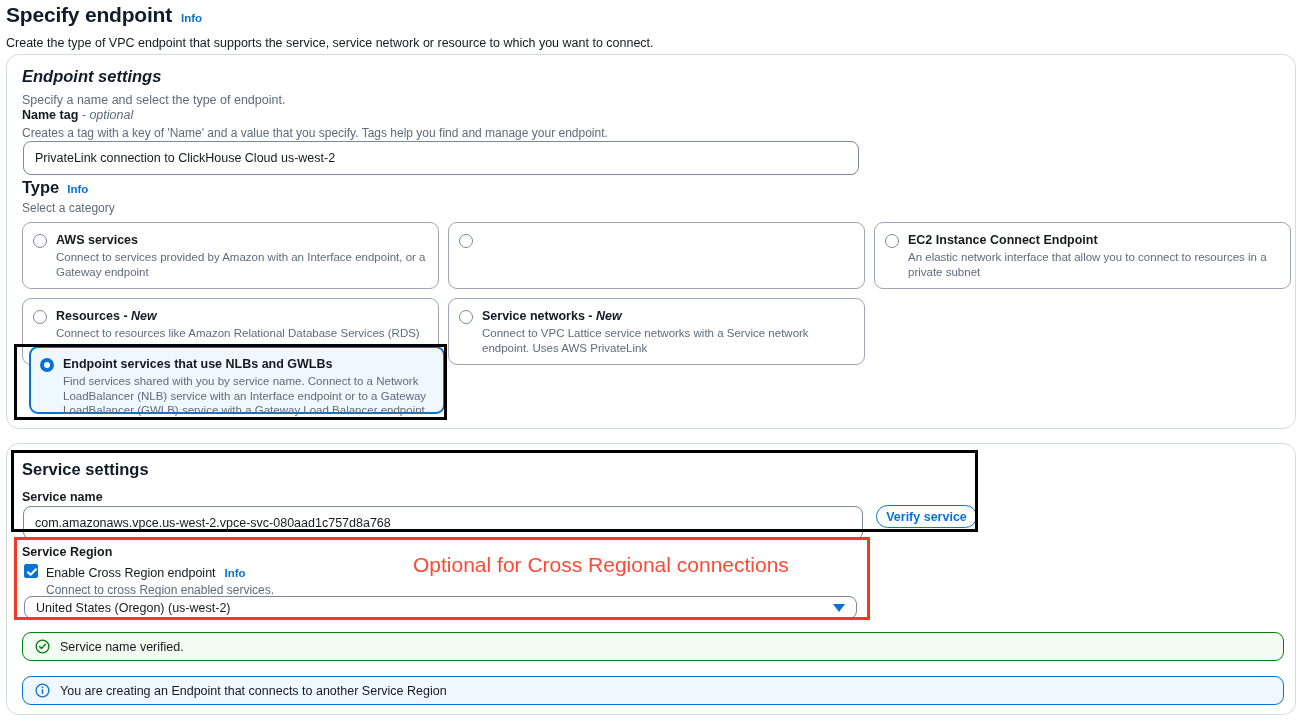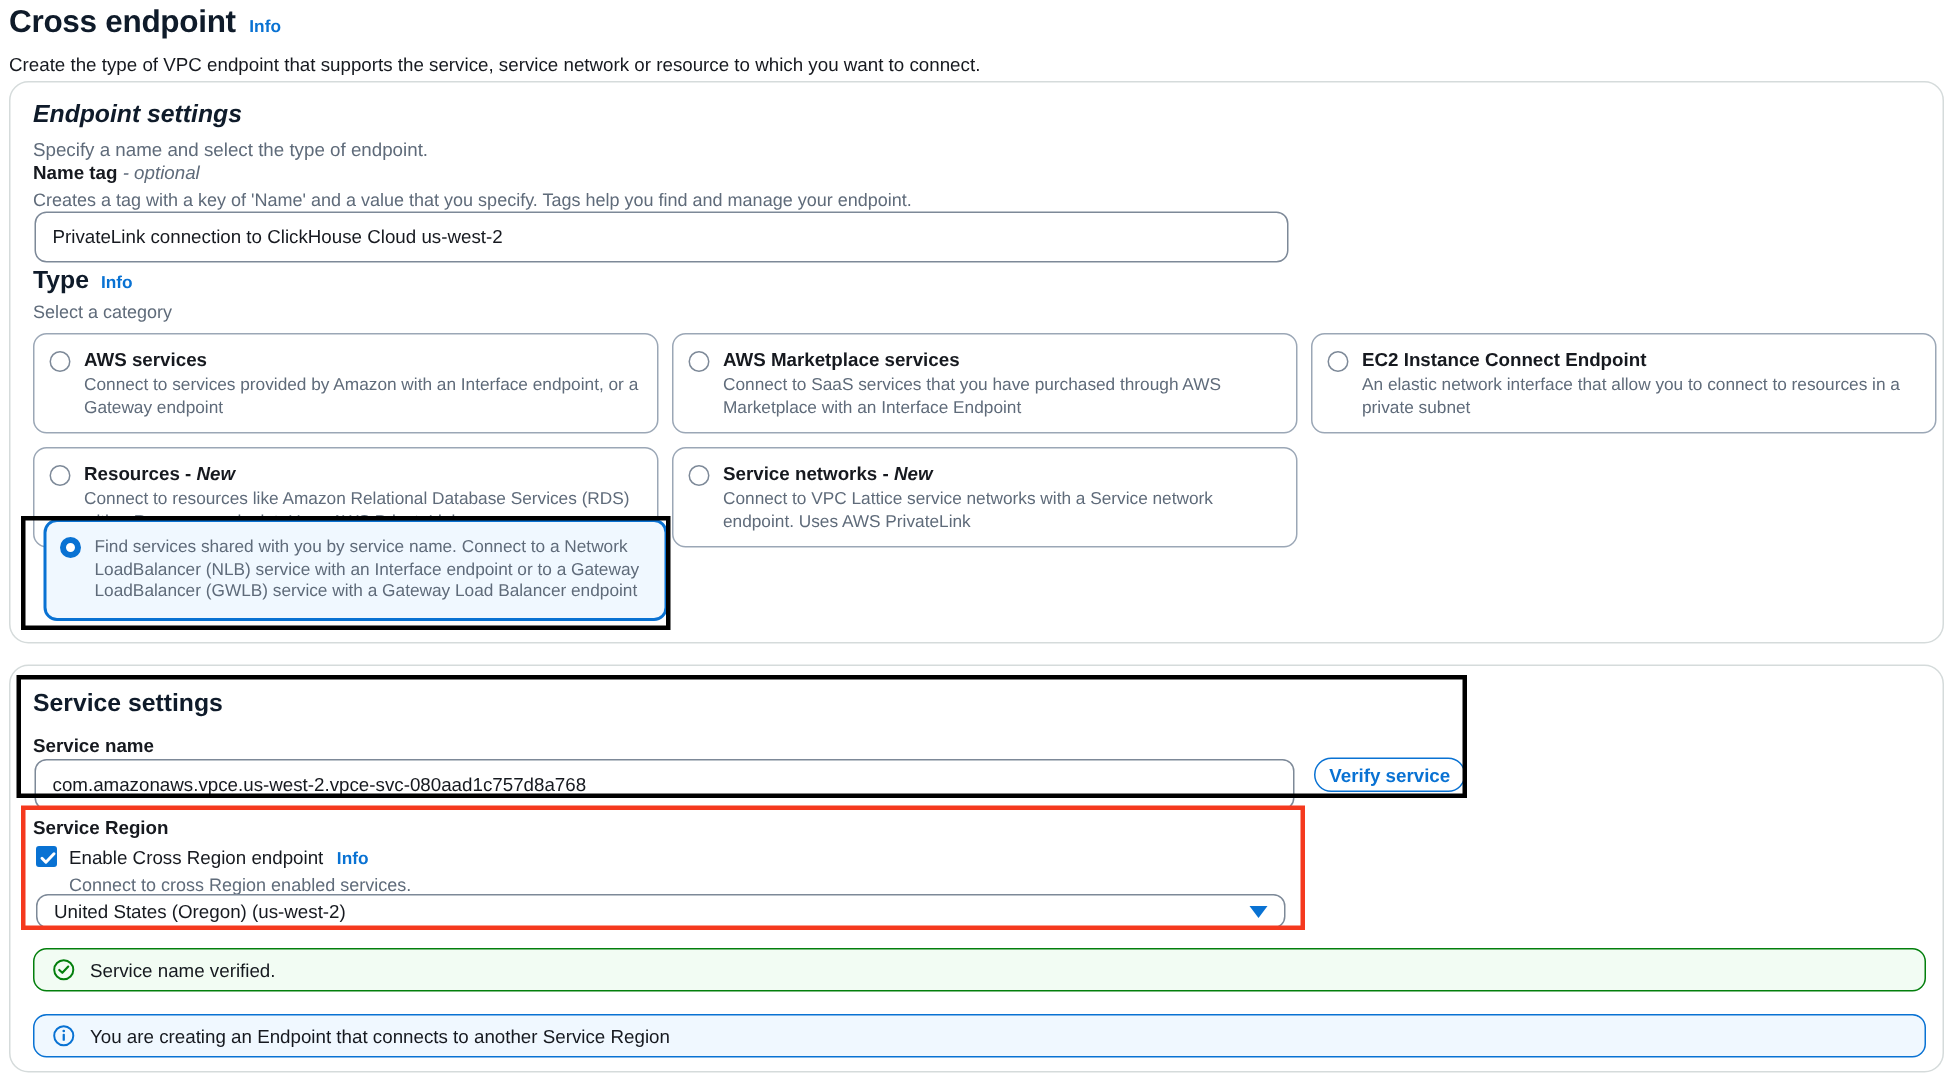--- a/index.html
+++ b/index.html
@@ -164,21 +164,21 @@
   .alert-success { border: 1.5px solid #037f0c; background: #f2fcf3; color: #16191f; }
   .alert-info    { border: 1.5px solid #0972d3; background: #f0f8ff; color: #16191f; }
 </style>
 </head>
 <body>
 
 <div class="page">
 
   <div class="page-header">
     <div class="page-title-row">
-      <h1 class="page-title">Cross endpoint</h1>
+      <h1 class="page-title">Specify endpoint</h1>
       <a class="info-link">Info</a>
     </div>
     <div class="page-sub">Create the type of VPC endpoint that supports the service, service network or resource to which you want to connect.</div>
   </div>
 
   <div class="panel" id="panel-endpoint-settings">
 
     <h2 class="section-title" style="position:absolute; left:15px; top:11px;font-style:italic;">Endpoint settings</h2>
     <div class="section-desc" style="position:absolute; left:15px; top:33px;">Specify a name and select the type of endpoint.</div>
 
@@ -207,26 +207,20 @@
           <span class="card-title" style="display:block;">
             <span>AWS services</span>
           </span>
           <span class="card-desc" style="display:block;">Connect to services provided by Amazon with an Interface endpoint, or a Gateway endpoint</span>
         </span>
       </div>
 
 
       <div class="card">
         <span class="radio"></span>
-        <span class="card-body">
-          <span class="card-title" style="display:block;">
-            <span>AWS Marketplace services</span>
-          </span>
-          <span class="card-desc" style="display:block;">Connect to SaaS services that you have purchased through AWS Marketplace with an Interface Endpoint</span>
-        </span>
       </div>
 
       <div class="card">
         <span class="radio"></span>
         <span class="card-body">
           <span class="card-title" style="display:block;">
             <span>EC2 Instance Connect Endpoint</span>
           </span>
           <span class="card-desc" style="display:block;">An elastic network interface that allow you to connect to resources in a private subnet</span>
         </span>
@@ -249,20 +243,21 @@
             <span>Service networks - </span><span class="new-tag">New</span>
           </span>
           <span class="card-desc" style="display:block;">Connect to VPC Lattice service networks with a Service network endpoint. Uses AWS PrivateLink</span>
         </span>
       </div>
     </div>
 
     <div class="card selected" style="position:absolute; left:22px; top:291px; width:416px; height:68px;">
       <span class="radio"></span>
       <span class="card-body">
+        <span class="card-title" style="display:block;">Endpoint services that use NLBs and GWLBs</span>
         <span class="card-desc" style="display:block;">Find services shared with you by service name. Connect to a Network LoadBalancer (NLB) service with an Interface endpoint or to a Gateway LoadBalancer (GWLB) service with a Gateway Load Balancer endpoint</span>
       </span>
     </div>
   </div>
 
   <div class="anno-black" style="left:14px; top:344px; width:433px; height:76px;"></div>
 
   <div class="panel" id="panel-service-settings">
 
     <h2 class="section-title" style="position:absolute; left:15px; top:15px;">Service settings</h2>
@@ -318,14 +313,15 @@
         </svg>
       </span>
       <span>You are creating an Endpoint that connects to another Service Region</span>
     </div>
   </div>
 
   <div class="anno-black" style="left:11px; top:450px; width:967px; height:82px;"></div>
 
   <div class="anno-red" style="left:14px; top:537px; width:856px; height:83px;"></div>
 
+  <div class="anno-text" style="left:413px; top:552px;">Optional for Cross Regional connections</div>
 
 </div>
 
 </body></html>

